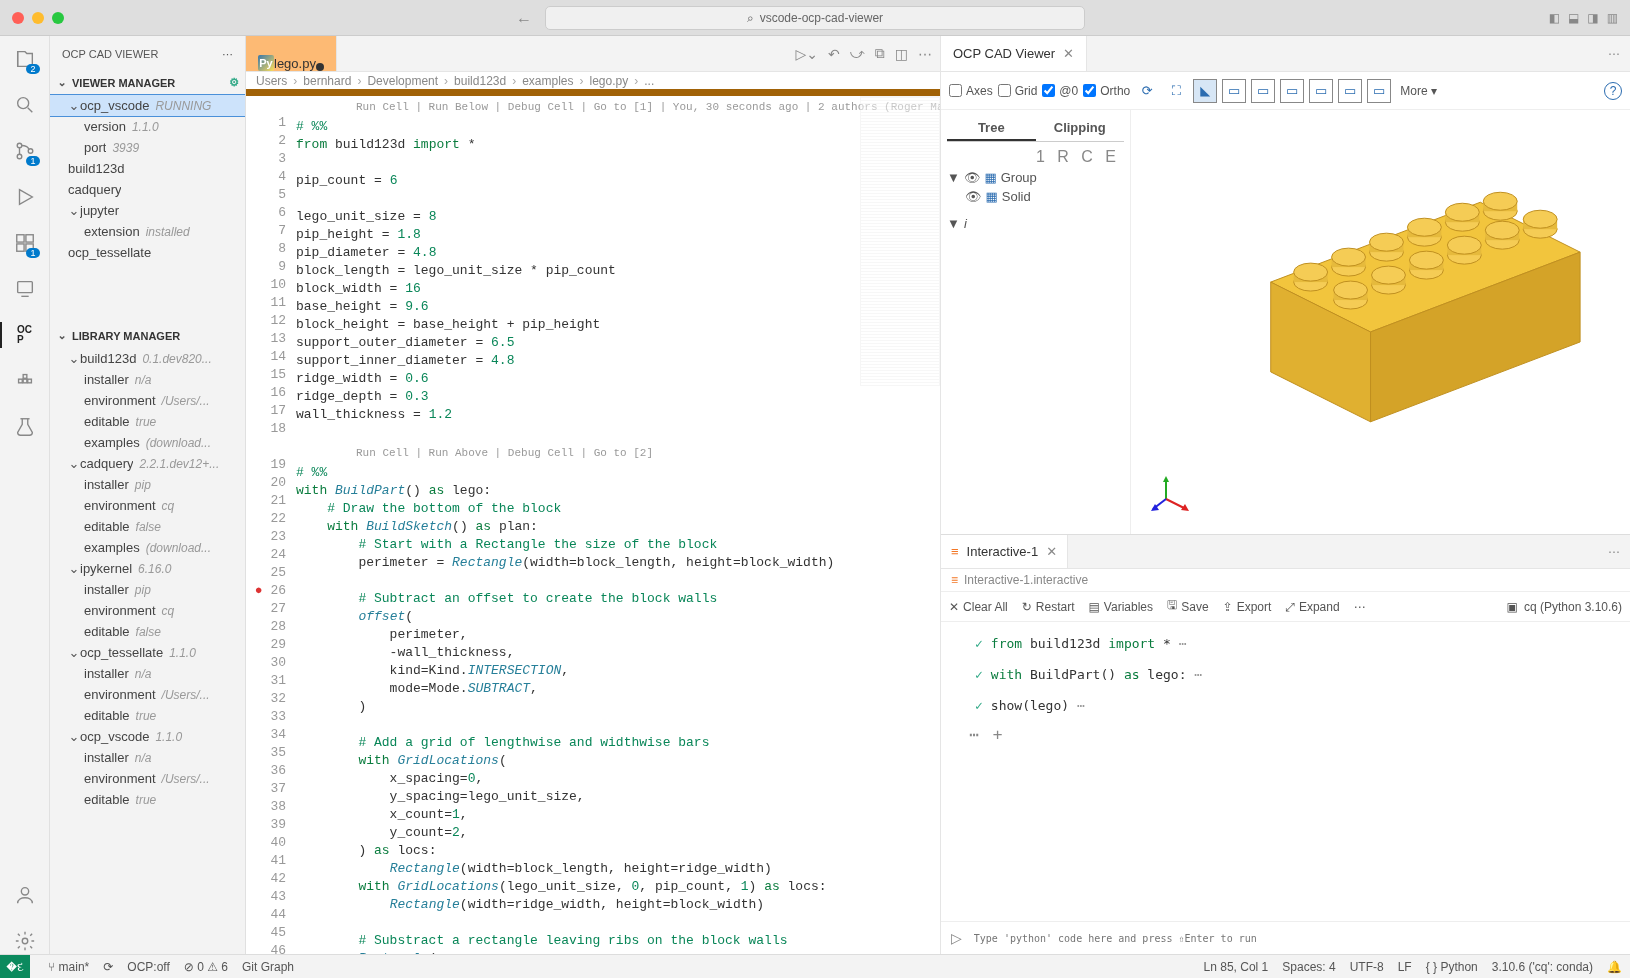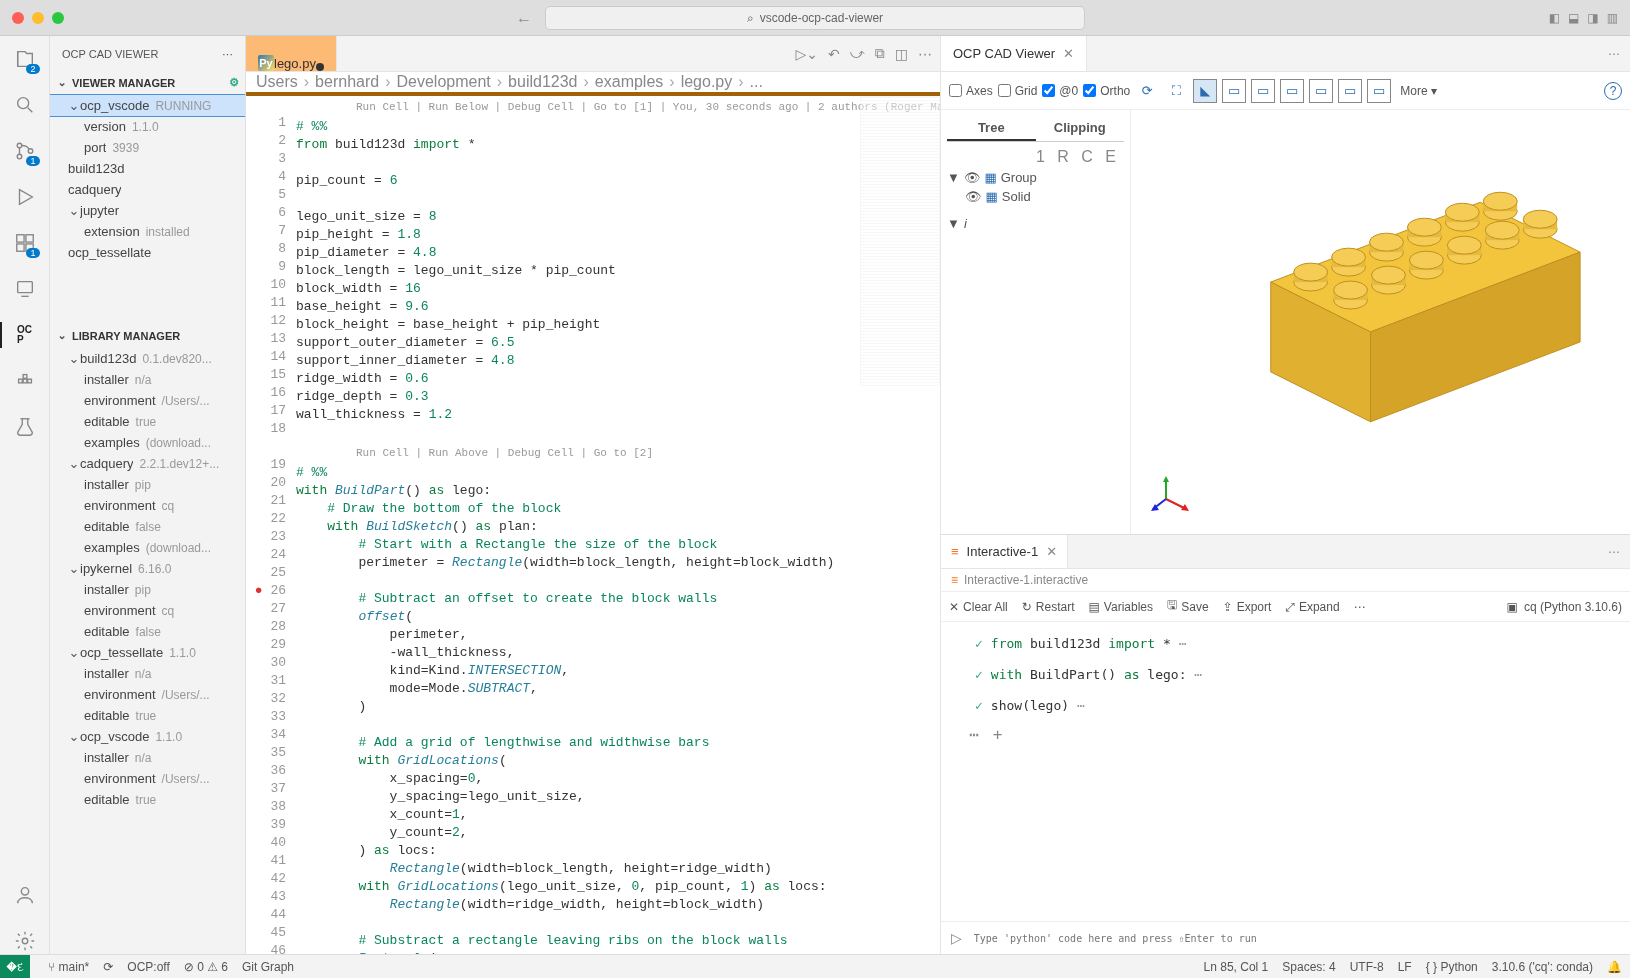--- a/index.html
+++ b/index.html
@@ -23,32 +23,32 @@
 .act-spacer { flex: 1; }
 .sidebar { width: 196px; background: #f3f3f3; border-right: 1px solid #e0e0e0; display: flex; flex-direction: column; overflow: hidden; }
 .side-title { height: 36px; display: flex; align-items: center; padding: 0 12px; font-size: 11px; color: #555; justify-content: space-between; }
 .section-head { display: flex; align-items: center; padding: 4px 6px; font-size: 11px; font-weight: 700; color: #333; justify-content: space-between; }
 .section-head .left { display: flex; align-items: center; gap: 4px; }
 .chev { display: inline-block; width: 12px; text-align: center; color: #555; }
 .tree { padding: 2px 0; font-size: 13px; color: #444; }
 .tree-row { display: flex; align-items: center; padding: 3px 8px; cursor: pointer; white-space: nowrap; overflow: hidden; text-overflow: ellipsis; }
 .tree-row.selected { background: #cde3fb; outline: 1px solid #4a90d9; }
 .tree-label { white-space: nowrap; overflow: hidden; text-overflow: ellipsis;}
-.tree-desc { color: #999; margin-left: 6px; font-size: 12px; }
+.tree-desc { color: #999; margin-left: 6px; font-size: 12px; font-style: italic; }
 .ind1 { padding-left: 18px; }
 .ind2 { padding-left: 34px; }
 .gear-icon { color: #3a8; }
 .editors { flex: 1; display: flex; flex-direction: column; overflow: hidden; }
 .editor-tabs { height: 36px; display: flex; align-items: stretch; background: #f3f3f3; border-bottom: 1px solid #e5e5e5; padding-right: 8px; }
 .etab { display: inline-flex; align-items: flex-end; padding: 0 12px; background: #fdba74; border-right: 1px solid #e5e5e5; font-size: 13px; color: #333; position: relative; }
 .etab .mod-dot { width: 8px; height: 8px; background: #333; border-radius: 50%; }
 .etab-actions { margin-left: auto; display: flex; align-items: center; gap: 10px; color: #888; }
 .etab-actions span { cursor: pointer; font-size: 14px; }
 .file-icon { width: 16px; height: 16px; display: inline-flex; align-items: center; justify-content: center; font-size: 11px; background: linear-gradient(135deg,#3776ab,#ffde57); border-radius: 2px; color: #fff; font-weight: bold; }
-.breadcrumbs { height: 24px; display: flex; align-items: center; padding: 0 10px; font-size: 16px; color: #888; gap: 6px; border-bottom: 4px solid #a16207; }
+.breadcrumbs { height: 24px; display: flex; align-items: center; padding: 0 10px; font-size: 12px; color: #888; gap: 6px; border-bottom: 7px solid #a16207; }
 .breadcrumbs .sep { color: #aaa; }
 .codelens { font-size: 11px; color: #999; padding: 2px 0 2px 60px; }
 .editor-body { flex: 1; position: relative; overflow: hidden; }
 .gutter-code { position: absolute; inset: 0; display: flex; font-family: Menlo, Monaco, "Courier New", monospace; font-size: 13px; line-height: 18px; }
 .gutter { width: 50px; text-align: right; padding-right: 10px; color: #999; user-select: none; }
 .code { flex: 1; white-space: pre; color: #333; overflow: hidden; }
 .kw { color: #0a7c3e; font-weight: 500; }
 .num { color: #098658; }
 .com { color: #098658; }
 .fn { color: #267f99; font-style: italic; }

